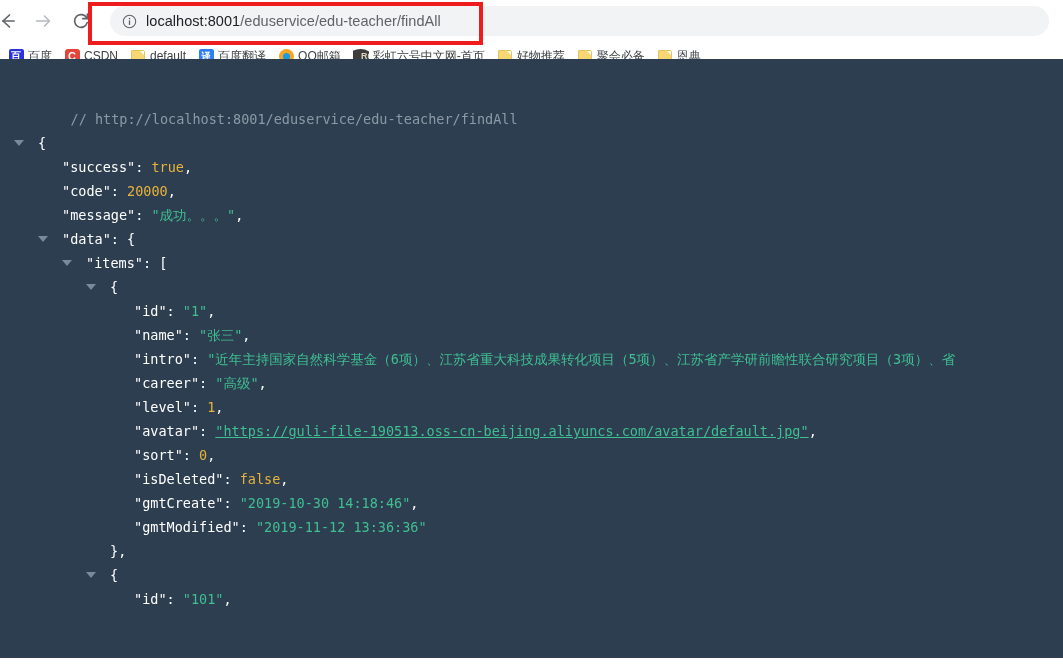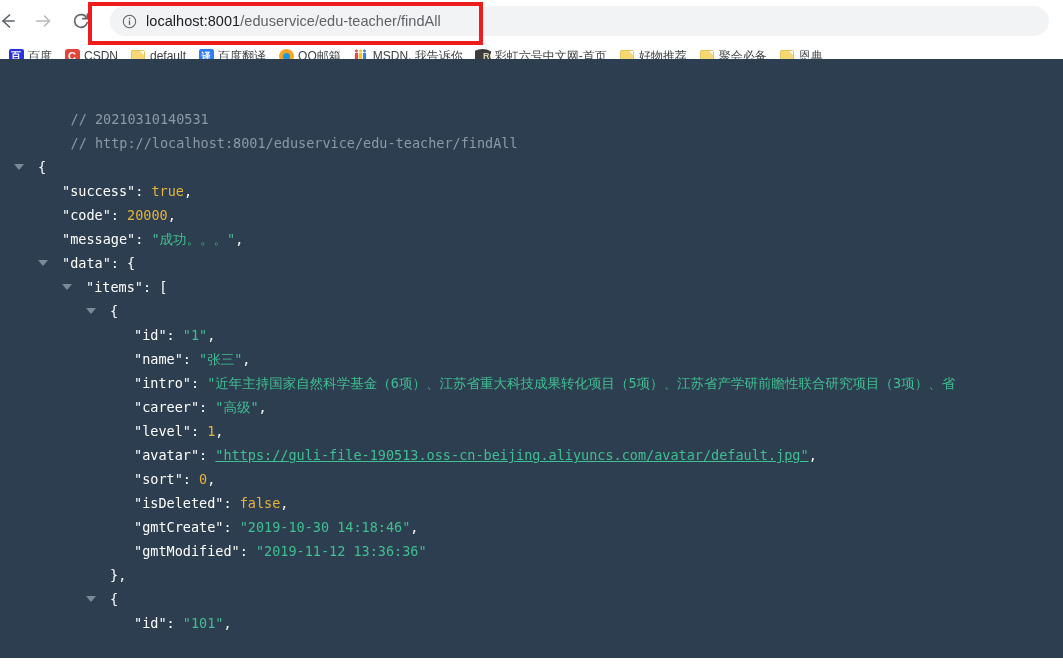--- a/index.html
+++ b/index.html
@@ -269,33 +269,20 @@
         <span class="bm-label">百度翻译</span>
       </div>
       <div class="bm">
         <span class="bm-icon">
           <span class="ico-qq"></span>
         </span>
         <span class="bm-label">QQ邮箱</span>
       </div>
       <div class="bm">
         <span class="bm-icon">
-          <svg width="15" height="15" viewBox="0 0 16 16">
-            <rect x="2" y="4" width="3.4" height="9.5" rx="1.2" fill="#e8453c"></rect>
-            <rect x="6.3" y="4" width="3.4" height="9.5" rx="1.2" fill="#f5c518"></rect>
-            <rect x="10.6" y="4" width="3.4" height="9.5" rx="1.2" fill="#3b7ddd"></rect>
-            <circle cx="3.7" cy="2" r="1.5" fill="#e8453c"></circle>
-            <circle cx="8" cy="2" r="1.5" fill="#f5c518"></circle>
-            <circle cx="12.3" cy="2" r="1.5" fill="#3b7ddd"></circle>
-          </svg>
-        </span>
-        <span class="bm-label">MSDN, 我告诉你</span>
-      </div>
-      <div class="bm">
-        <span class="bm-icon">
           <span class="ico-r6">R6</span>
         </span>
         <span class="bm-label">彩虹六号中文网-首页</span>
       </div>
       <div class="bm">
         <span class="bm-icon">
           <span class="ico-folder"></span>
         </span>
         <span class="bm-label">好物推荐</span>
       </div>
@@ -311,23 +298,20 @@
         </span>
         <span class="bm-label">恩典</span>
       </div>
     </div>
 
   <div class="annotation-box"></div>
 </div>
 
 <div class="json-viewer">
   <div class="spacer24"></div>
-  <div class="jrow">
-    <span class="txt cmt">// 20210310140531</span>
-  </div>
   <div class="jrow">
     <span class="txt cmt">// http://localhost:8001/eduservice/edu-teacher/findAll</span>
   </div>
   <div class="spacer24"></div>
   <div class="json-body" id="json-body">
       <div class="jrow"><span class="fold" style="left: 14px;"></span><span class="txt" style="padding-left: 38px;"><span class="pun">{</span></span></div>
       <div class="jrow"><span class="txt" style="padding-left: 62px;"><span class="key">"success"</span><span class="pun">: </span><span class="bool">true</span><span class="pun">,</span></span></div>
       <div class="jrow"><span class="txt" style="padding-left: 62px;"><span class="key">"code"</span><span class="pun">: </span><span class="num">20000</span><span class="pun">,</span></span></div>
       <div class="jrow"><span class="txt" style="padding-left: 62px;"><span class="key">"message"</span><span class="pun">: </span><span class="str">"成功。。。"</span><span class="pun">,</span></span></div>
       <div class="jrow"><span class="fold" style="left: 38px;"></span><span class="txt" style="padding-left: 62px;"><span class="key">"data"</span><span class="pun">: {</span></span></div>

